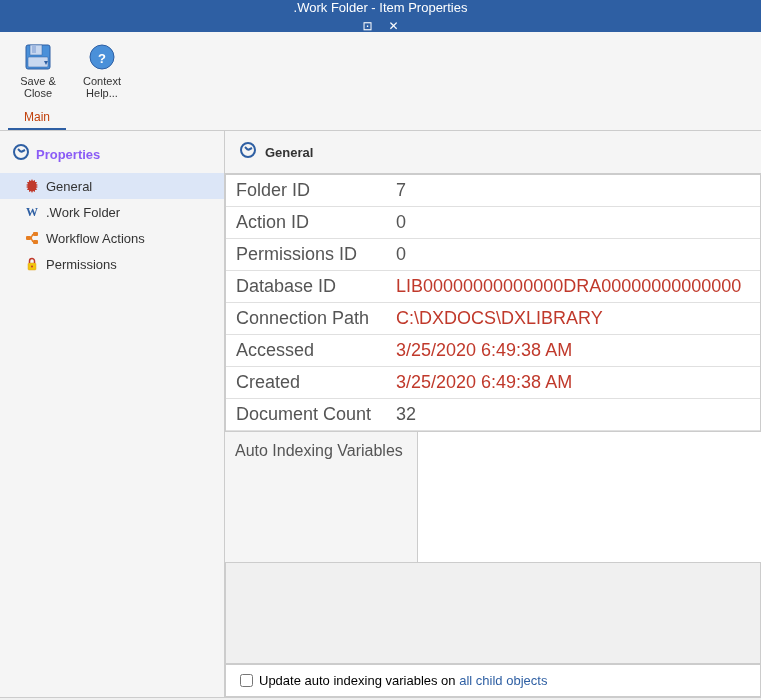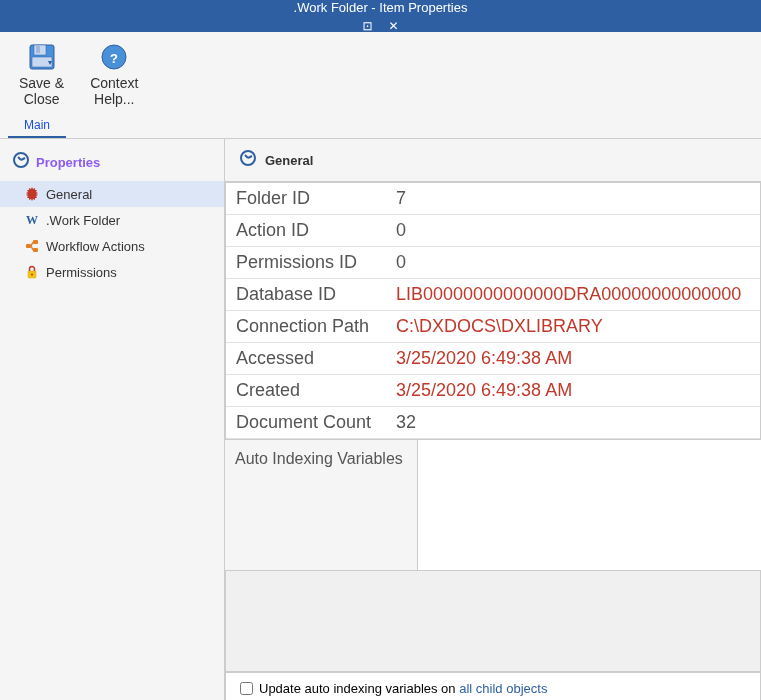--- a/index.html
+++ b/index.html
@@ -60,33 +60,33 @@
     }
     .toolbar-btn-icon {
       width: 32px;
       height: 32px;
       display: flex;
       align-items: center;
       justify-content: center;
       font-size: 22px;
     }
     .toolbar-btn-label {
-      font-size: 14px;
+      font-size: 11px;
       color: #333;
       margin-top: 2px;
       white-space: nowrap;
     }
     .toolbar-tab-row {
       display: flex;
       margin-top: 4px;
     }
     .toolbar-tab {
       padding: 2px 16px 4px 16px;
       font-size: 12px;
-      color: #1d4ed8;
+      color: #c2410c;
       border-bottom: 2px solid #2e5fa3;
       font-weight: 500;
     }
 
     .main-content {
       display: flex;
       height: calc(700px - 32px - 80px - 22px);
     }
 
     .sidebar {

